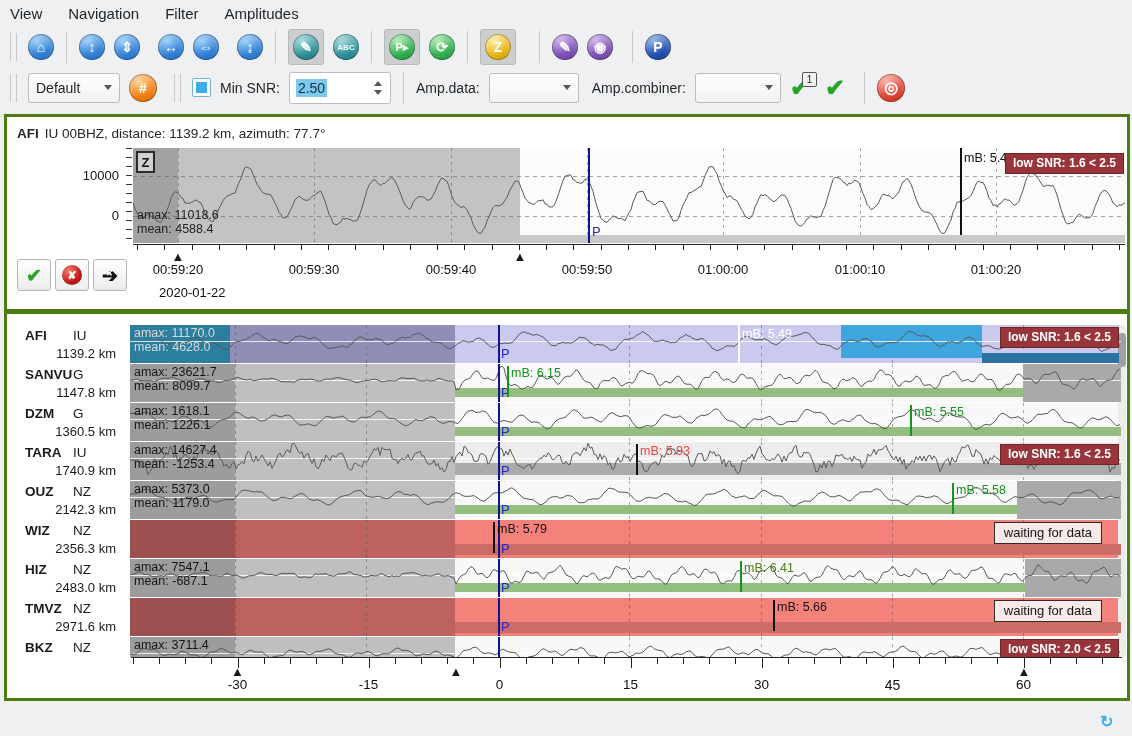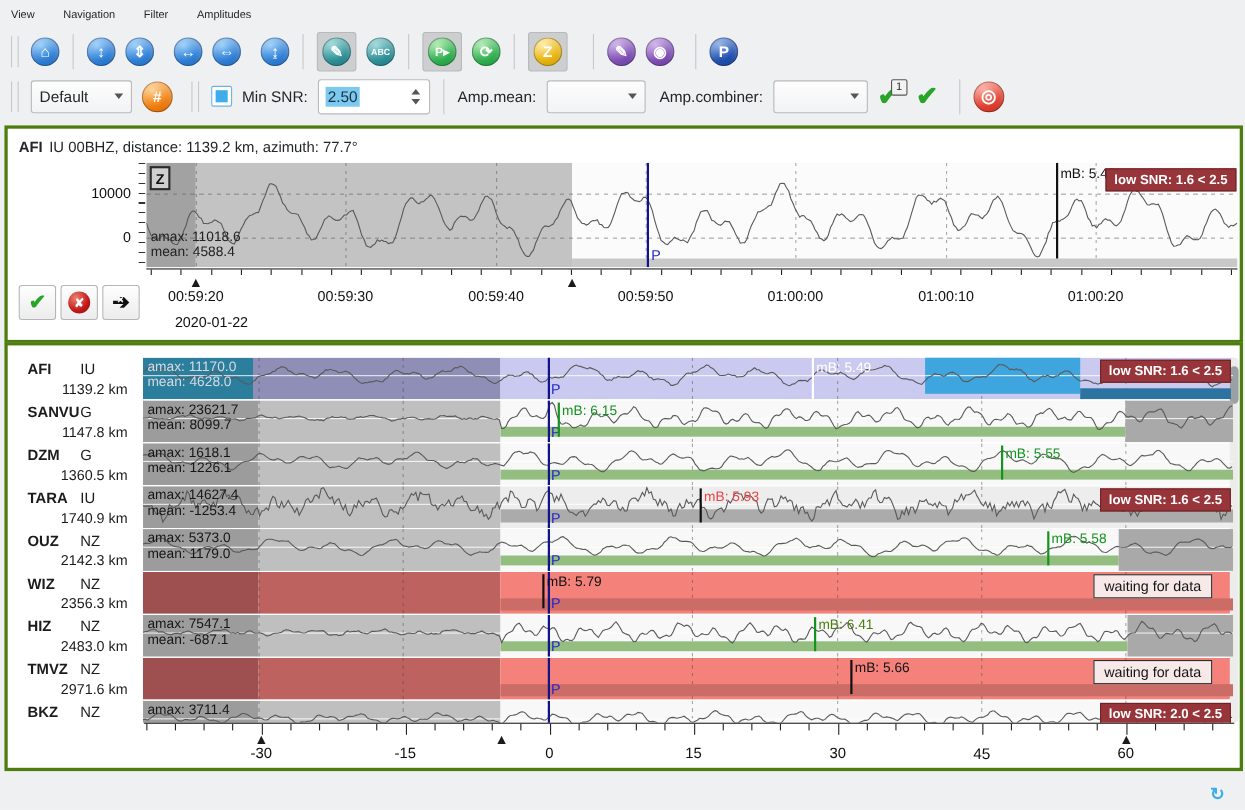--- a/index.html
+++ b/index.html
@@ -1,20 +1,20 @@
 <!DOCTYPE html>
 <html><head>
 <meta charset="utf-8">
 <style>
   html,body{margin:0;padding:0;background:#eff0f1;}
   .window{position:relative;width:1132px;height:736px;background:#eff0f1;overflow:hidden;
           font-family:"Liberation Sans",sans-serif;color:#232629;}
   
   .menubar{position:absolute;top:0;left:0;right:0;height:27px;display:flex;align-items:center;
-           padding-left:10px;gap:26px;font-size:10px;}
+           padding-left:10px;gap:26px;font-size:15px;}
   .menu-item{cursor:default;}
   
   .tb{position:absolute;left:0;right:0;display:flex;align-items:center;padding-left:8px;gap:9px;}
   #tb1{top:27px;height:40px;}
   #tb2{top:67px;height:41px;}
   .handle{width:5px;height:28px;border-left:1px solid #c6c8ca;border-right:1px solid #c6c8ca;margin:0 2px;flex:none;}
   .sep{width:1px;height:32px;background:#c6c8ca;margin:0 3px;flex:none;}
   .orb{width:26px;height:26px;border-radius:50%;display:flex;align-items:center;justify-content:center;
        color:#fff;font-size:14px;font-weight:bold;flex:none;box-shadow:inset 0 0 0 1px rgba(0,0,0,.28), inset 0 6px 8px rgba(255,255,255,.35);}
   .orb.blue{background:radial-gradient(circle at 35% 28%,#8cc8f8,#2f7fd6 55%,#1b5fae);}
@@ -171,21 +171,21 @@
       </span>
     <span class="lbl">Min SNR:</span>
     <div class="spin" style="width:100px">
       <span class="val"><span class="sel-val">2.50</span></span>
       <span class="arrs">
           <span class="arr-up"></span>
           <span class="arr-dn"></span>
         </span>
     </div>
     <span class="sep"></span>
-    <span class="lbl">Amp.mean:</span>
+    <span class="lbl">Amp.data:</span>
     <div class="combo" style="width:74px">
         <span></span>
         <span class="arr-dn"></span>
       </div>
     <span class="lbl" style="margin-left:4px">Amp.combiner:</span>
     <div class="combo" style="width:70px">
         <span></span>
         <span class="arr-dn"></span>
       </div>
     <span class="checkbtn"><i style="font-style:normal">✔</i><span class="one-badge">1</span></span>

